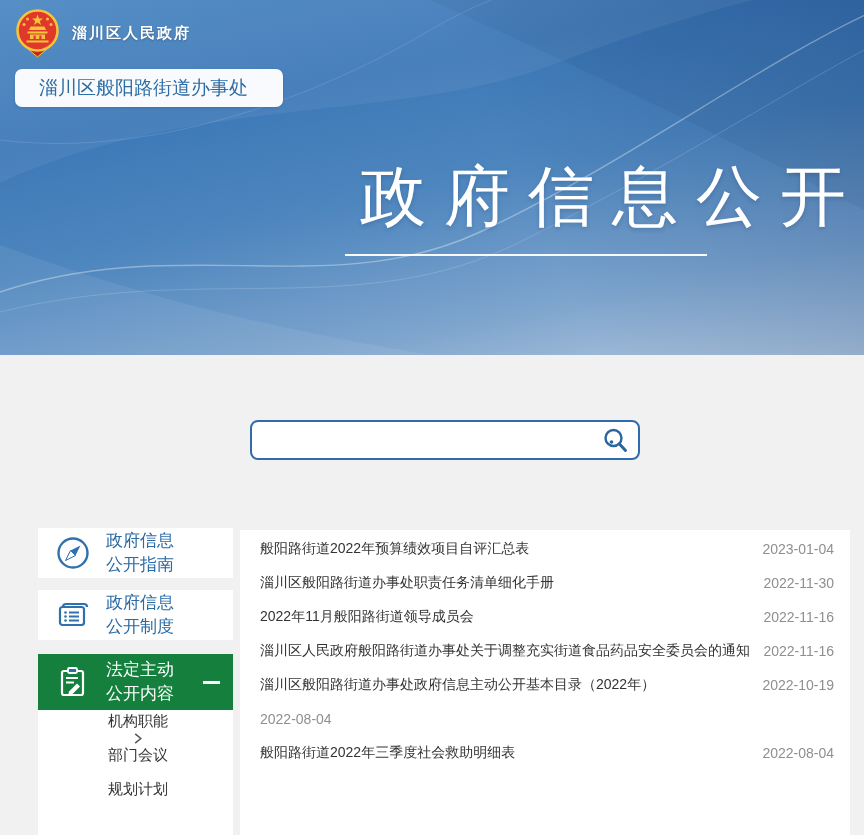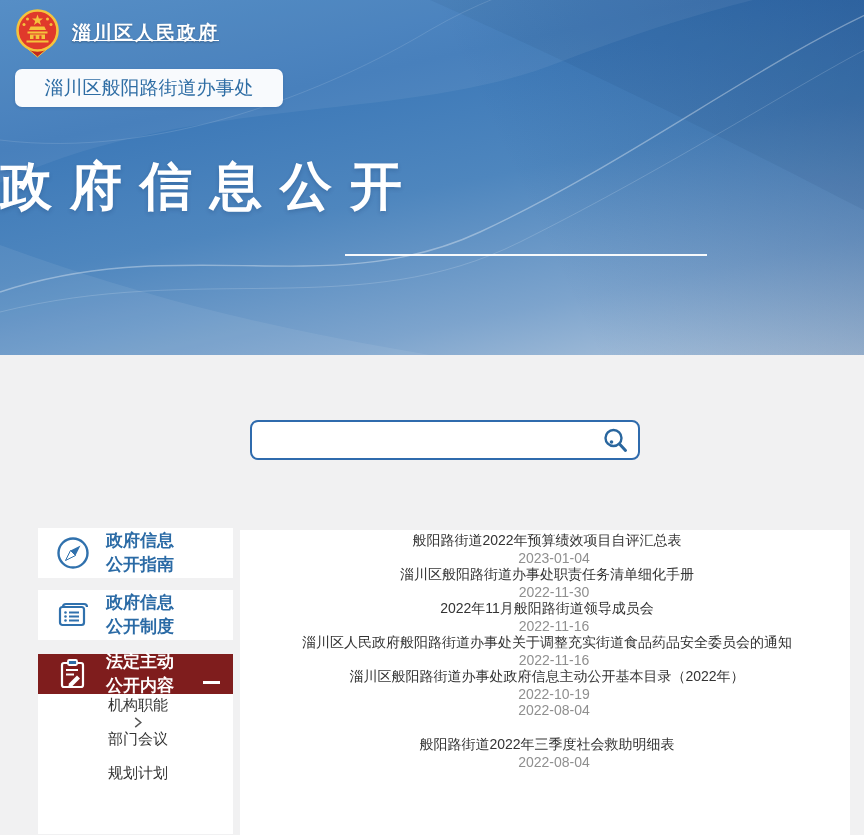--- a/index.html
+++ b/index.html
@@ -7,62 +7,62 @@
               font-family:"Liberation Sans","DejaVu Sans",sans-serif; }
   .page { position:relative; width:864px; height:835px; background:#f1f1f2; overflow:hidden; }
 
   
   .hero { position:absolute; left:0; top:0; width:864px; height:355px; overflow:hidden;
           background:linear-gradient(168deg,#4c87c3 0%,#3d79b8 28%,#4e86be 52%,#7da4cd 78%,#b5c9de 100%); }
   .hero::before { content:""; position:absolute; inset:0;
           background:linear-gradient(245deg,rgba(14,60,122,0.32) 0%,rgba(14,60,122,0) 42%); }
   .hero svg.swoosh { position:absolute; inset:0; width:100%; height:100%; }
   .logo-row { position:absolute; left:14px; top:8px; display:flex; align-items:center; gap:11px; z-index:3; }
-  .site-name { color:#fff; font-size:19px; font-weight:bold; letter-spacing:2px;
-               text-shadow:0 1px 2px rgba(0,0,0,0.25);text-decoration:underline; }
+  .site-name { color:#fff; font-size:15px; font-weight:bold; letter-spacing:2px;
+               text-shadow:0 1px 2px rgba(0,0,0,0.25); }
   .office-btn { position:absolute; left:15px; top:69px; height:38px; min-width:268px; z-index:3;
                 background:rgba(255,255,255,0.96); border:none; border-radius:7px;
-                display:flex; align-items:center; justify-content:center; padding:0 24px;
+                display:flex; align-items:center; justify-content:flex-start; padding:0 24px;
                 color:#2e6da4; font-size:19px; cursor:pointer; box-shadow:0 1px 3px rgba(0,40,90,0.15); }
-  .hero-title { position:absolute; left:0; top:152px; width:100%; text-align:left; z-index:3;
-                color:#fff; font-size:52px; font-weight:bold; letter-spacing:18px;
+  .hero-title { position:absolute; left:0; top:152px; width:100%; text-align:right; z-index:3;
+                color:#fff; font-size:66px; font-weight:normal; letter-spacing:18px;
                 text-shadow:0 2px 4px rgba(0,30,70,0.18); }
   .hero-underline { position:absolute; left:345px; top:254px; width:362px; height:2px;
                     background:rgba(255,255,255,0.95); z-index:3; }
 
   
   .searchbar { position:absolute; left:250px; top:420px; width:390px; height:40px;
                background:#fff; border:2px solid #2f6bad; border-radius:8px;
                display:flex; align-items:center; }
   .search-input { flex:1; height:100%; border:none; outline:none; background:transparent;
                   padding:0 12px; font-size:15px; color:#333; }
   .search-btn { width:46px; height:100%; border:none; background:transparent; cursor:pointer;
                 display:flex; align-items:center; justify-content:center; }
 
   
   .sidebar { position:absolute; left:38px; top:528px; width:195px; }
   .side-card { height:50px; background:#fff; display:flex; align-items:center;
                padding-left:17px; gap:15px; cursor:pointer; }
-  .side-card .lbl { color:#2a6aa5; font-size:17px; line-height:24px; font-weight:700; }
+  .side-card .lbl { color:#2a6aa5; font-size:17px; line-height:24px; font-weight:400; }
   .side-card .lbl span { display:block; }
   .gap12 { height:12px; } .gap14 { height:14px; }
-  .side-card.active { height:40px; background:#7f1d1d; position:relative; }
+  .side-card.active { height:56px; background:#15803d; position:relative; }
   .side-card.active .lbl { color:#fff; }
   .minus-bar { position:absolute; right:13px; top:27px; width:17px; height:3px; background:#fff; }
   .side-sub { background:#fff; height:140px; padding-top:2px; }
   .sub-item { height:34px; display:flex; align-items:center; justify-content:space-between;
               padding:0 15px 0 20px; font-size:15px; color:#333; cursor:pointer;flex-direction:column; }
 
   
   .article-panel { position:absolute; left:240px; top:530px; width:610px; height:310px;
                    background:#fff; padding-top:2px; }
   .row { height:34px; display:flex; align-items:center; justify-content:space-between;
-         padding:0 16px 0 20px; cursor:pointer;flex-direction:column; }
+         padding:0 16px 0 20px; cursor:pointer; }
   .row .t { font-size:14px; color:#333; white-space:nowrap; overflow:hidden; text-overflow:ellipsis; }
-  .row .d { font-size:14px; color:#8f8f8f; flex-shrink:0; margin-left:14px; }
+  .row .d { font-size:14px; color:#8f8f8f; flex-shrink:0; }
 </style>
 </head>
 <body>
 
 <div class="page">
 
   <header class="hero">
     <svg class="swoosh" viewBox="0 0 864 355" preserveAspectRatio="none">
       <path d="M430,0 L864,0 L864,210 C700,125 560,58 430,0 Z" fill="rgba(10,40,90,0.07)"></path>
       <path d="M-60,215 C150,85 390,130 560,62 C690,12 790,-12 920,-35 L920,-80 L-60,-80 Z" fill="rgba(255,255,255,0.06)"></path>

